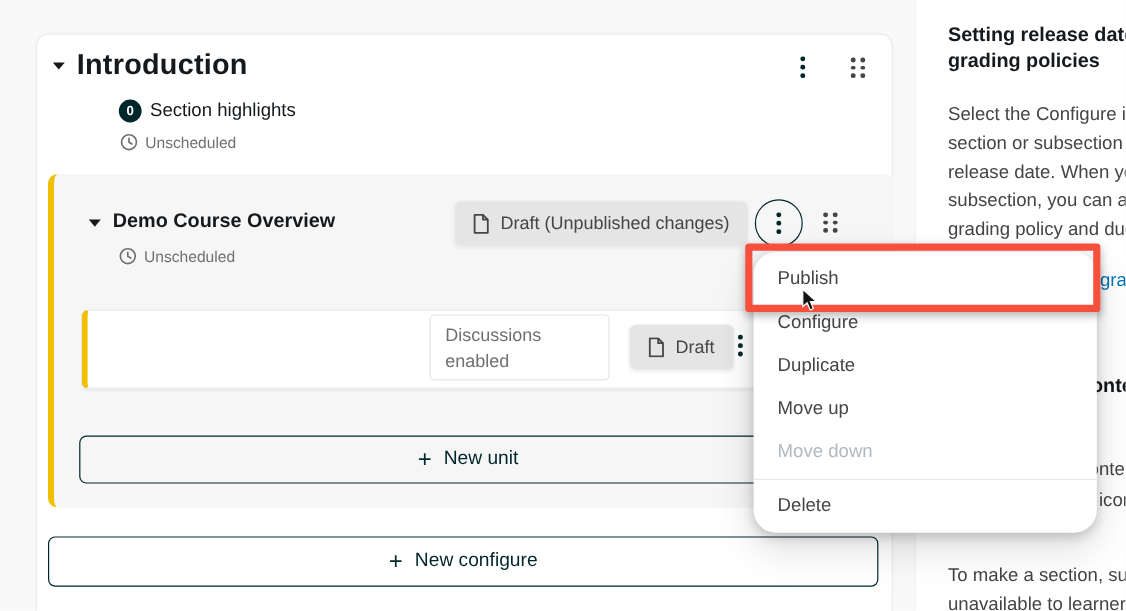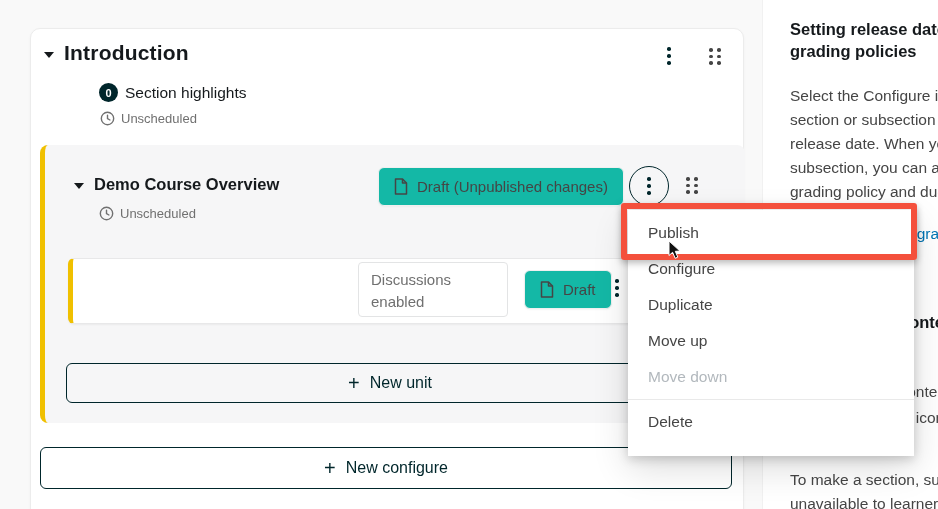--- a/index.html
+++ b/index.html
@@ -14,51 +14,51 @@
   .sb-link{font-size:15.5px;color:#0075b4;white-space:nowrap;cursor:pointer;}
 
   
   .section-card{left:30px;top:28px;width:712px;height:495px;background:#fff;
     border:1px solid #ececec;border-radius:10px;box-shadow:0 1px 3px rgba(0,0,0,.04);}
   .subsection-card{left:40px;top:145px;width:700px;height:278px;background:#f6f6f7;
     border-left:5px solid #f0c000;border-radius:8px;}
   .unit-row{left:68px;top:258px;width:646px;height:64px;background:#fff;
     border:1px solid #e8e8e9;border-left:5px solid #f0c000;border-radius:6px;box-shadow:0 1px 2px rgba(0,0,0,.05);}
 
-  .sec-title{font-size:21px;font-weight:bold;letter-spacing:.2px;}
+  .sec-title{font-size:24px;font-weight:bold;letter-spacing:.2px;}
   .sub-title{font-size:16.5px;font-weight:bold;}
   .unit-title{font-size:14px;font-weight:bold;line-height:19px;text-align:center;cursor:pointer;}
 
   .caret{width:0;height:0;border-left:5px solid transparent;border-right:5px solid transparent;
          border-top:6px solid #15191c;cursor:pointer;}
 
   .badge0{width:19px;height:19px;border-radius:50%;background:#00262b;color:#fff;
           font-size:11px;font-weight:bold;display:flex;align-items:center;justify-content:center;}
   .row-label{font-size:15.5px;color:#15191c;}
   .sched{font-size:13px;color:#707070;}
 
   .kebab{display:flex;flex-direction:column;gap:3.5px;align-items:center;cursor:pointer;padding:2px;}
   .kebab i{width:3.5px;height:3.5px;border-radius:50%;background:#00262b;display:block;}
   .kebab-circle{width:38px;height:38px;border:1.5px solid #00262b;border-radius:50%;
                 display:flex;align-items:center;justify-content:center;cursor:pointer;background:transparent;}
   .drag{display:grid;grid-template-columns:repeat(2,4px);gap:3px 4px;cursor:grab;padding:2px;}
   .drag i{width:3.5px;height:3.5px;border-radius:50%;background:#454545;display:block;}
 
-  .pill{display:inline-flex;align-items:center;gap:9px;height:37px;padding:0 15px;background:#14b8a6;
+  .pill{display:inline-flex;align-items:center;gap:9px;height:37px;padding:0 15px;background:#e5e5e5;
         border:1px solid #f0f0f0;border-radius:6px;font-size:15px;color:#454545;box-shadow:0 1px 2px rgba(0,0,0,.04);}
 
   .disc-box{left:358px;top:262px;width:150px;height:55px;background:#fff;border:1px solid #e3e4e5;
             border-radius:4px;padding:6px 12px;font-size:15px;color:#707070;line-height:22px;box-sizing:border-box;}
 
   .outline-btn{display:flex;align-items:center;justify-content:center;gap:10px;
                border:1px solid #00262b;border-radius:6px;color:#00262b;font-size:16px;cursor:pointer;box-sizing:border-box;}
   .plus{font-size:20px;font-weight:400;line-height:1;}
 
   
-  .menu{left:628px;top:210px;width:286px;background:#fff;border-radius:0;padding:5px 0 16px 0;
+  .menu{left:628px;top:210px;width:286px;background:#fff;border-radius:19px;padding:5px 0 4px 0;
         box-shadow:0 3px 10px rgba(0,0,0,.18),0 12px 34px rgba(0,0,0,.14);z-index:40;}
   .menu-item{padding:8px 20px;font-size:15.5px;color:#454545;line-height:20px;cursor:pointer;}
   .menu-item.disabled{color:#b2b8bd;cursor:default;}
   .menu-divider{border-top:1px solid #e9e9e9;margin:4px 0;}
 
   
   .annotation{left:621px;top:203px;width:296px;height:57px;border:6px solid #f4503c;border-radius:3px;
               z-index:50;box-shadow:0 3px 7px rgba(0,0,0,.28);box-sizing:border-box;pointer-events:none;}
   .cursor-icon{left:668px;top:240px;z-index:60;pointer-events:none;}
 </style>

